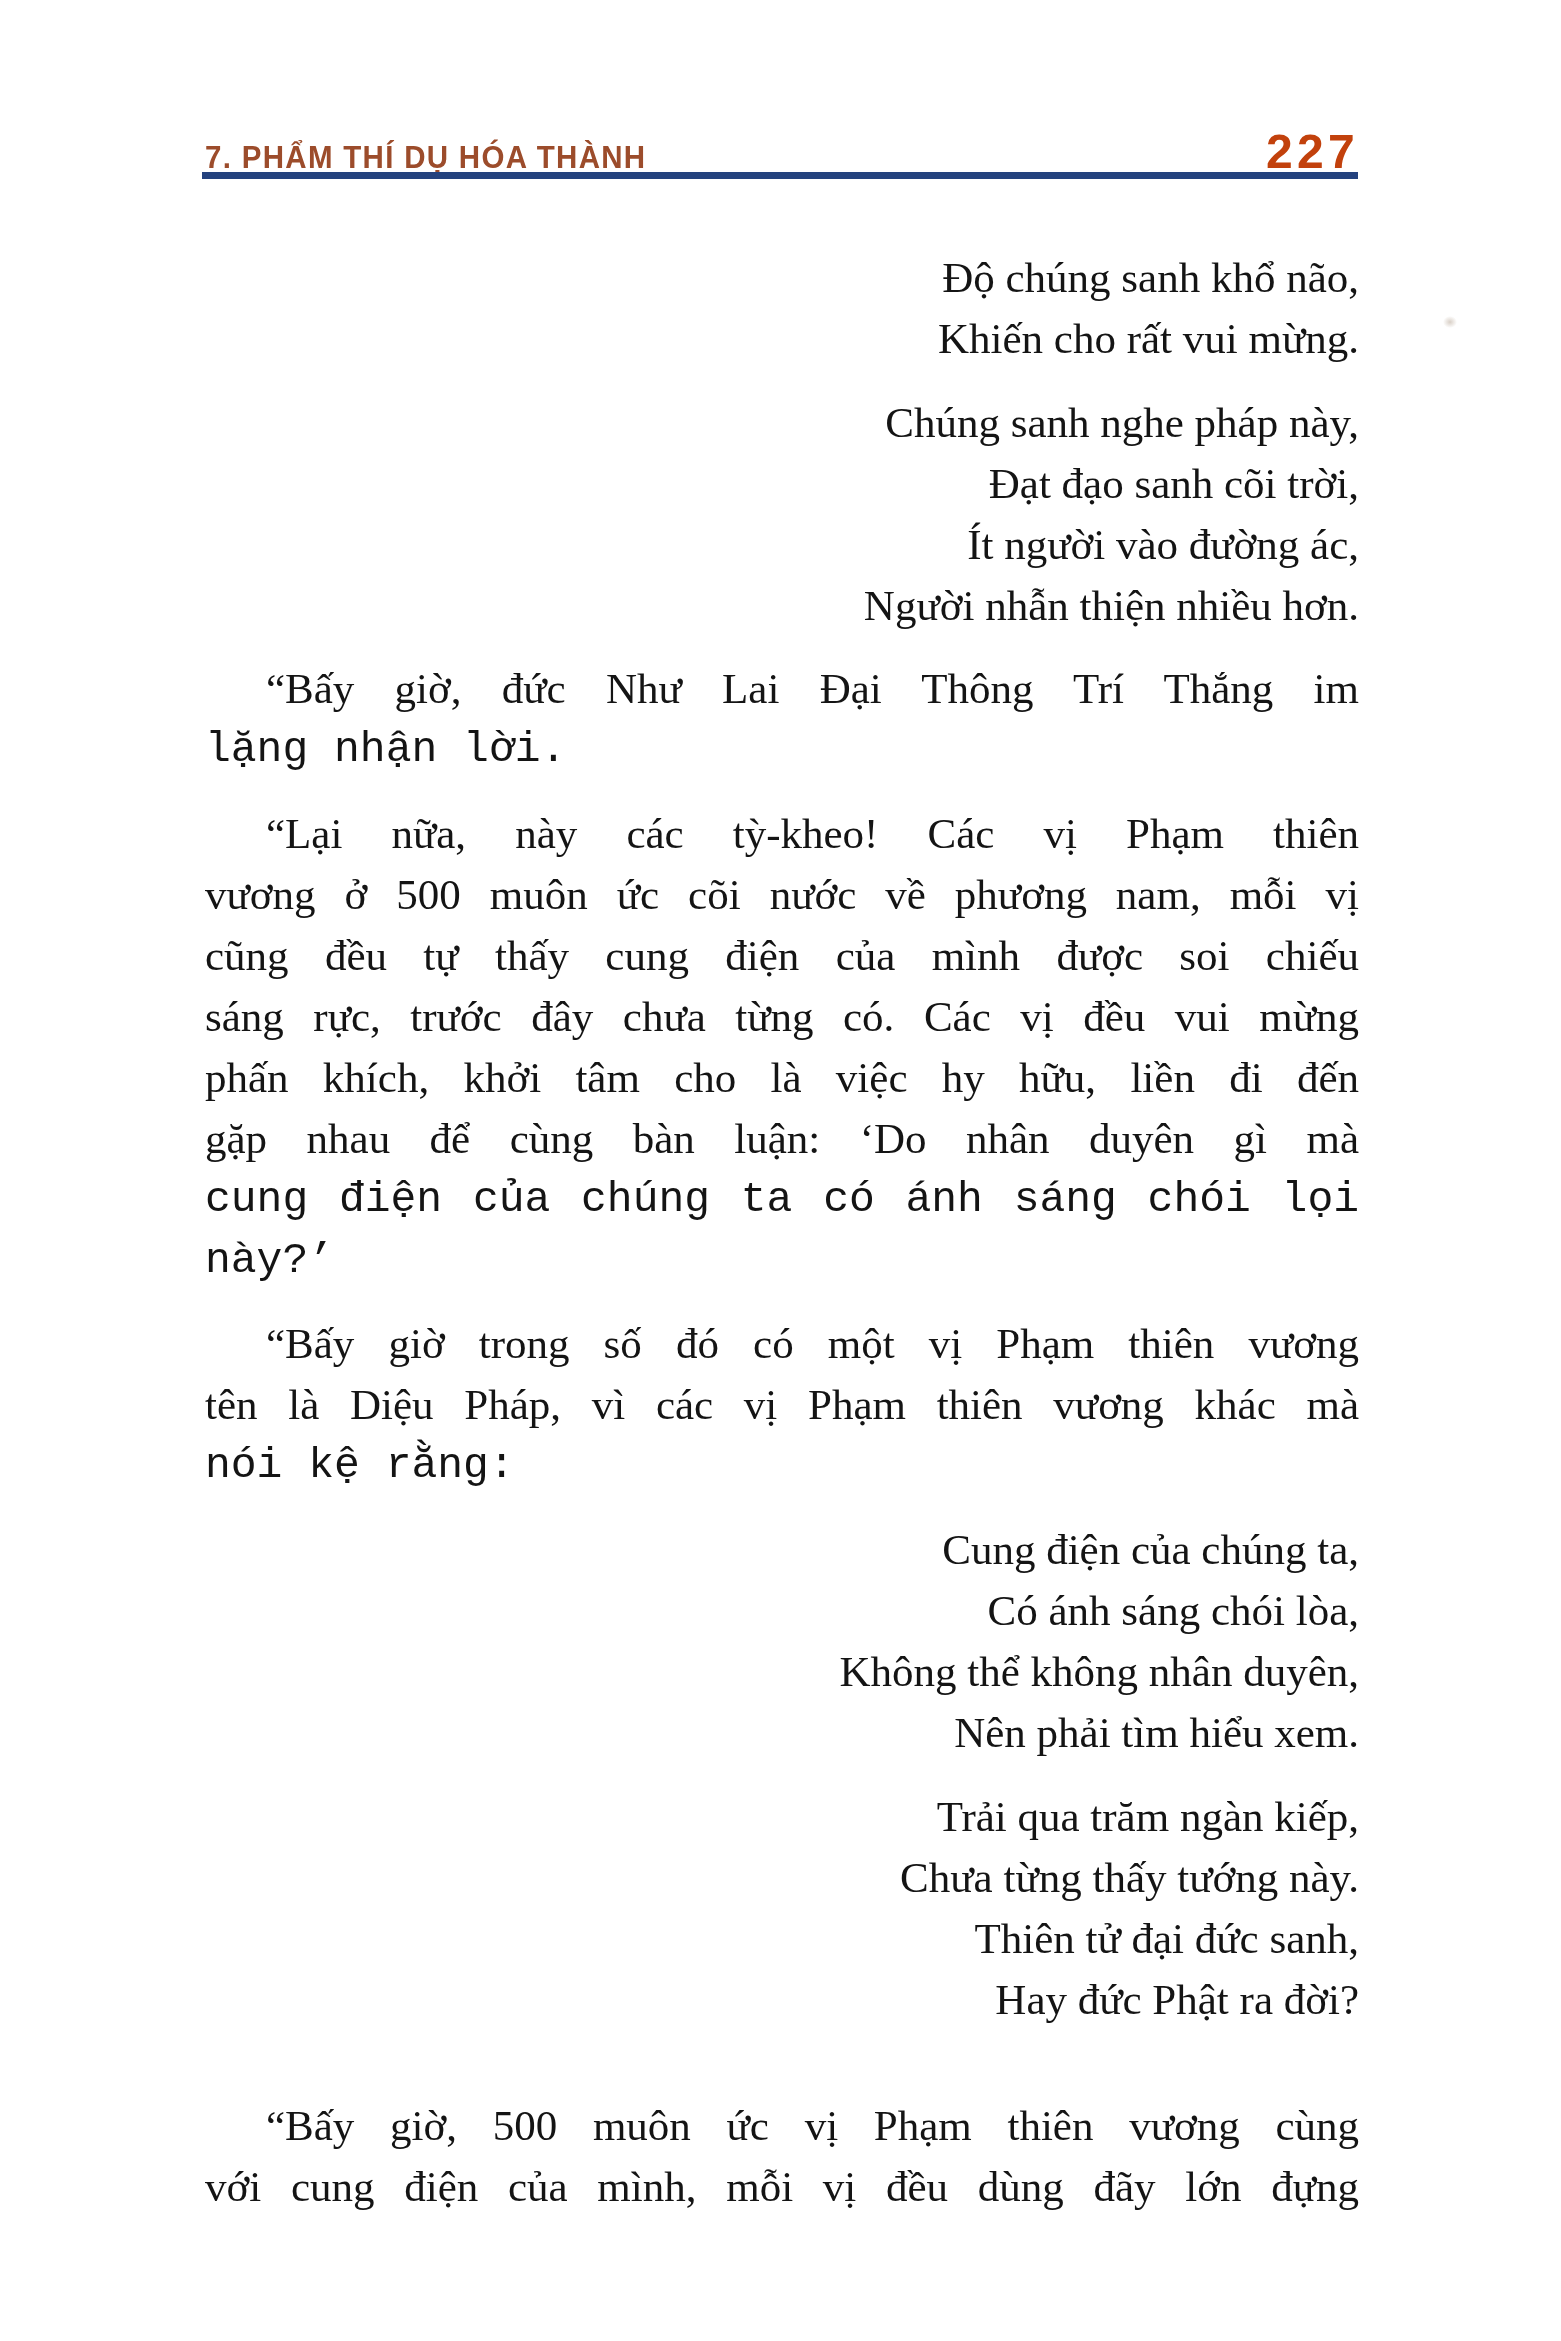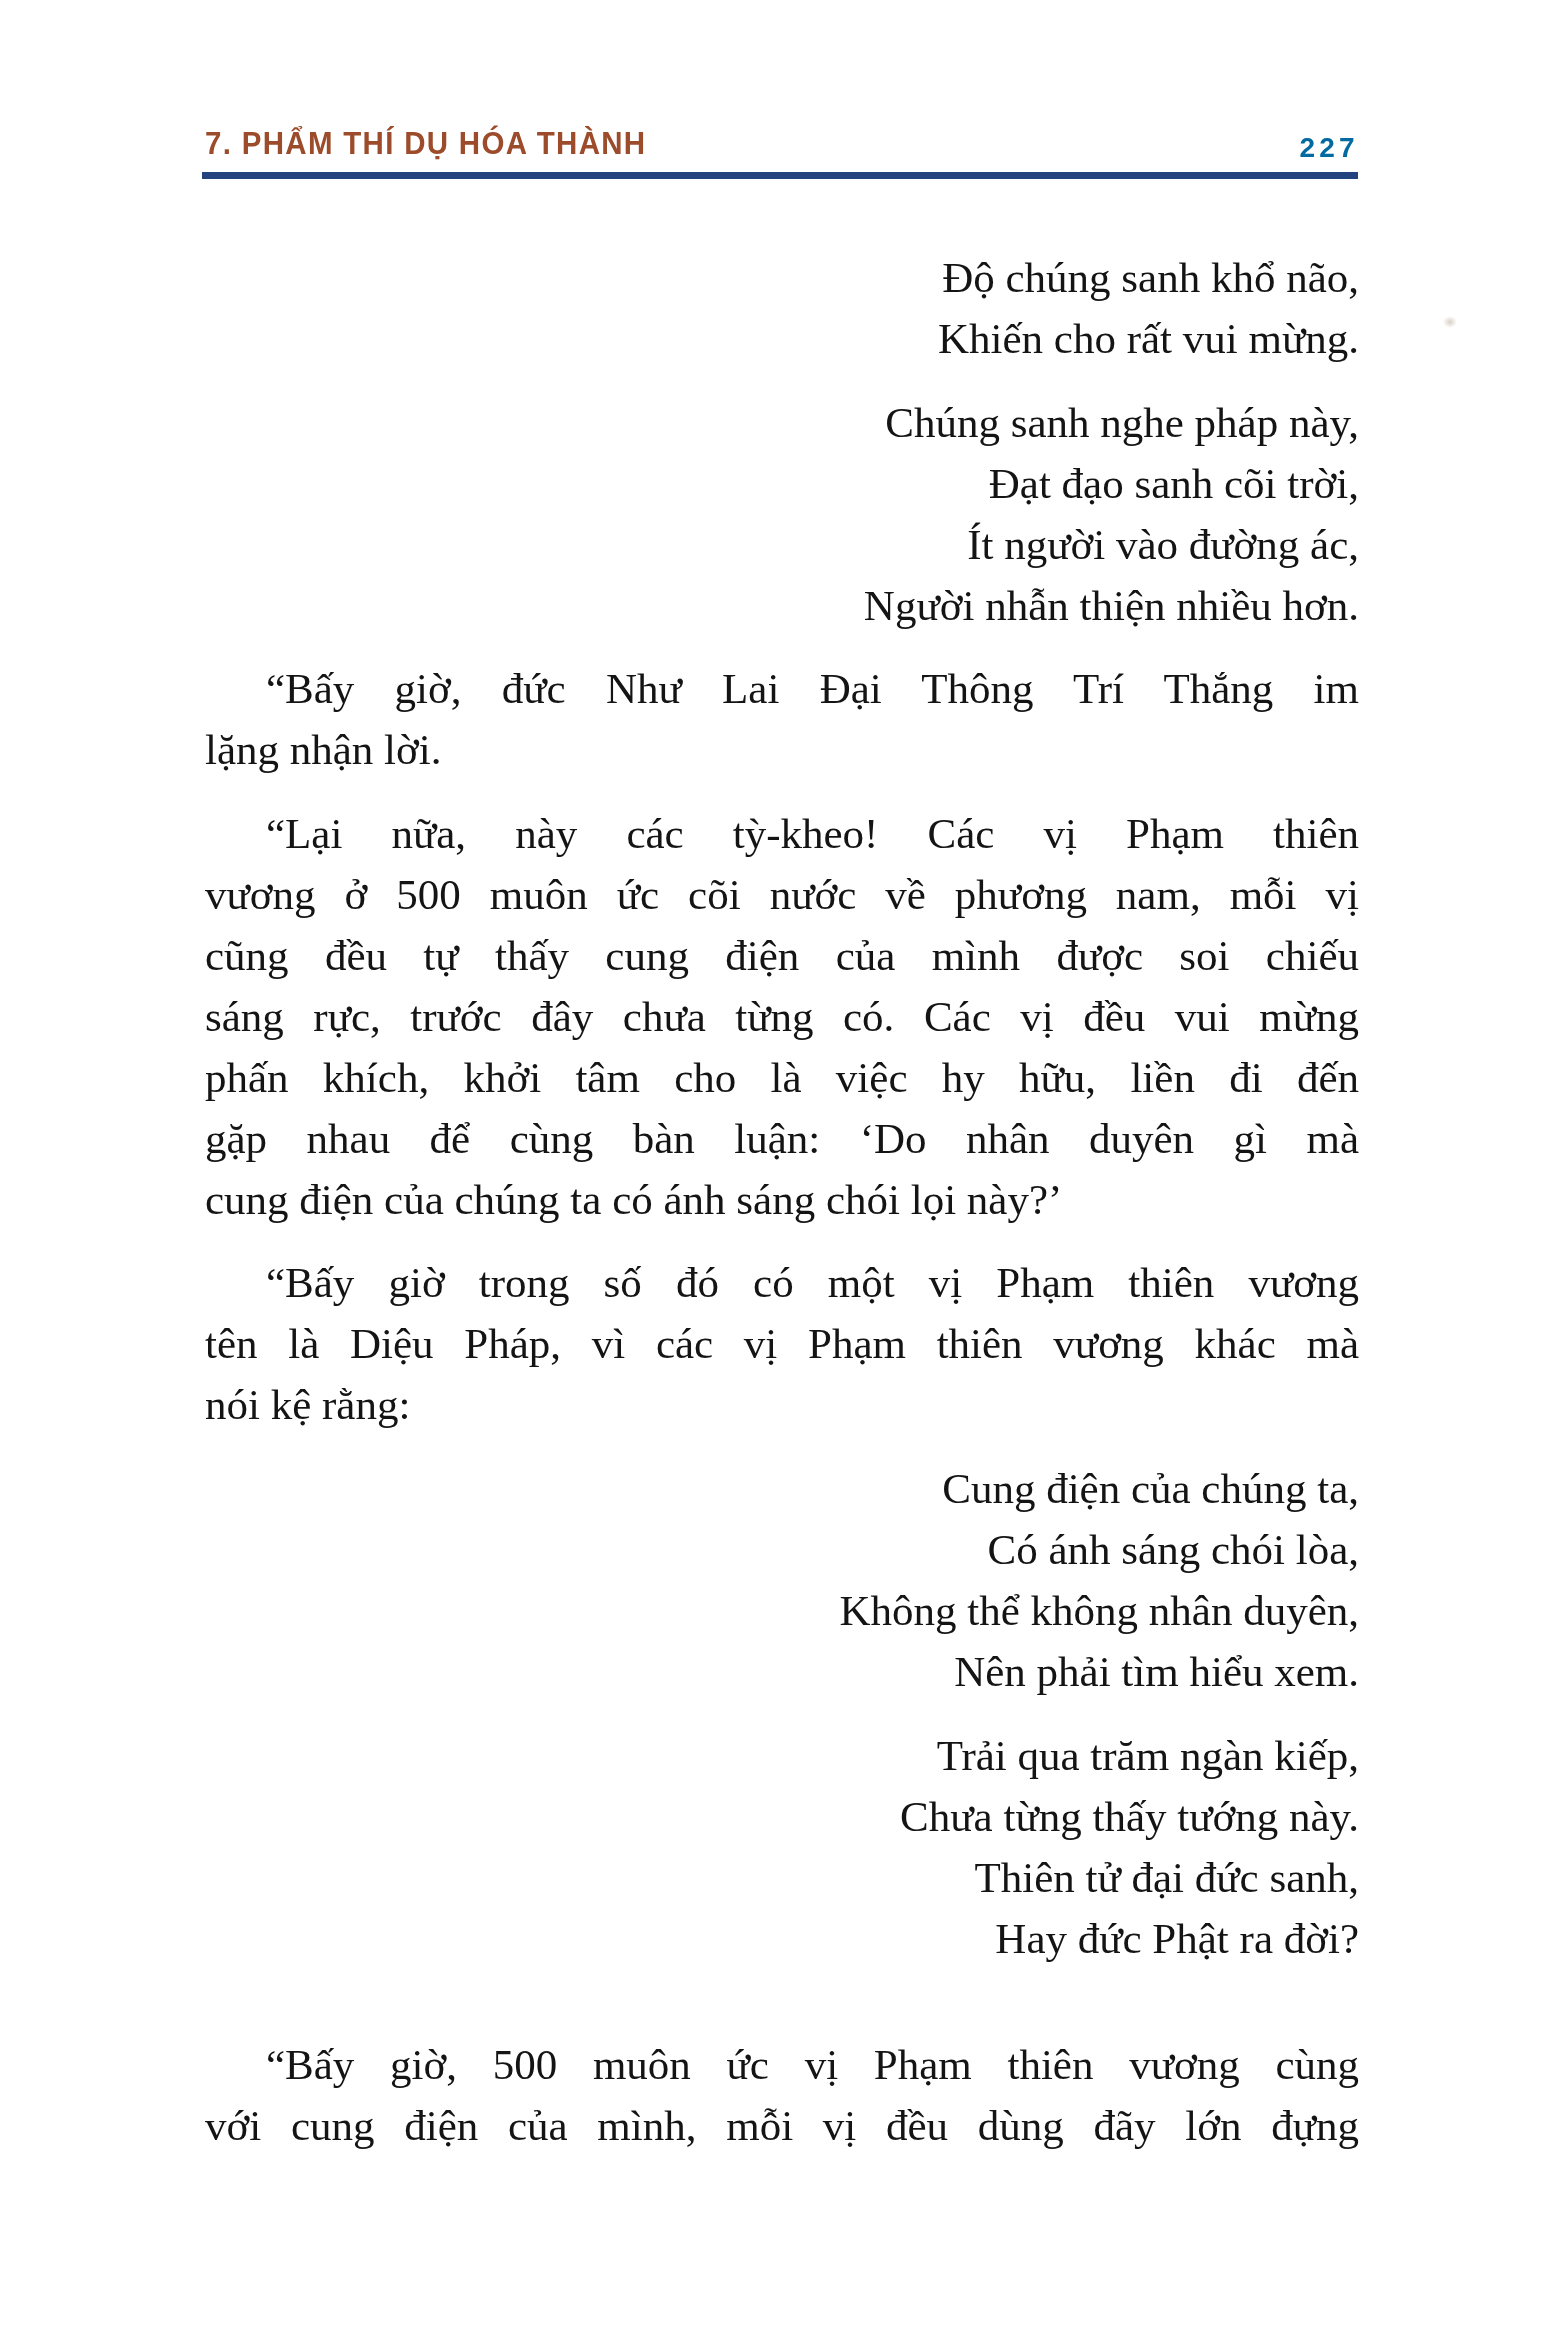--- a/index.html
+++ b/index.html
@@ -34,23 +34,23 @@
     font-size: 29.5px;
     letter-spacing: 1.3px;
     color: var(--header-text);
     transform: scaleY(1.08);
     transform-origin: bottom left;
     white-space: nowrap;
   }
   .page-number {
     font-family: "Liberation Sans", "DejaVu Sans", sans-serif;
     font-weight: bold;
-    font-size: 28px;
+    font-size: 48px;
     letter-spacing: 4.3px;
-    color: #0369a1;
+    color: #c2410c;
     line-height: 1;
     white-space: nowrap;
   }
   .header-rule {
     position: absolute;
     left: 202px; top: 172px;
     width: 1156px; height: 7px;
     background: var(--rule);
   }
   .content {
@@ -66,21 +66,21 @@
   .verse .line {
     padding-left: 148px;
     text-align: right;
     white-space: nowrap;
   }
   .par .line {
     text-align: justify;
     text-align-last: justify;
   }
   .par .line.first { text-indent: 61px; }
-  .par .line.lastline { text-align-last: left; }
+  .par .line.lastline { text-align-last: left; font-family: Liberation Mono, monospace; }
   .scan-speck {
     position: absolute;
     left: 1443px; top: 316px;
     width: 14px; height: 12px;
     background: radial-gradient(closest-side, rgba(170,150,130,0.45), rgba(170,150,130,0));
     border-radius: 50%;
   }
 </style>
 </head>
 <body>

